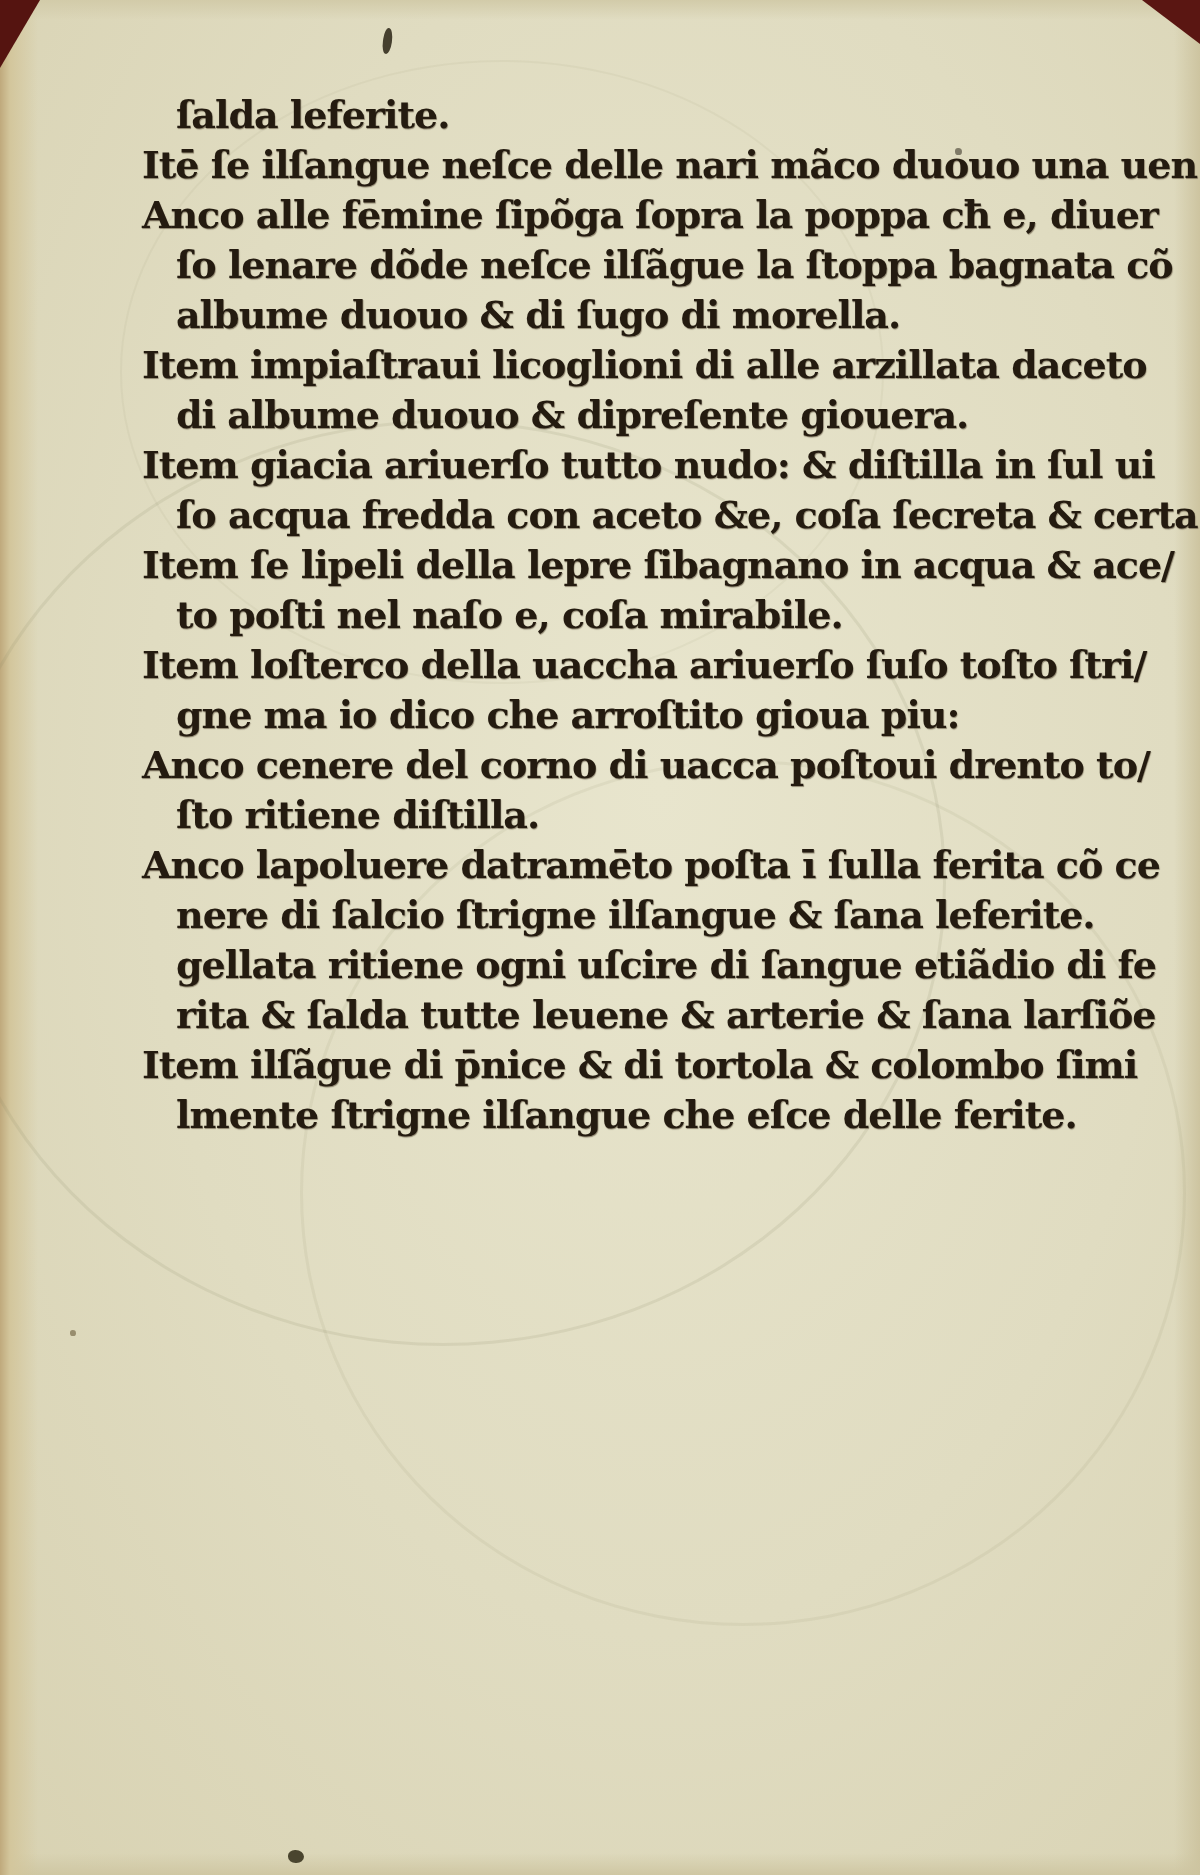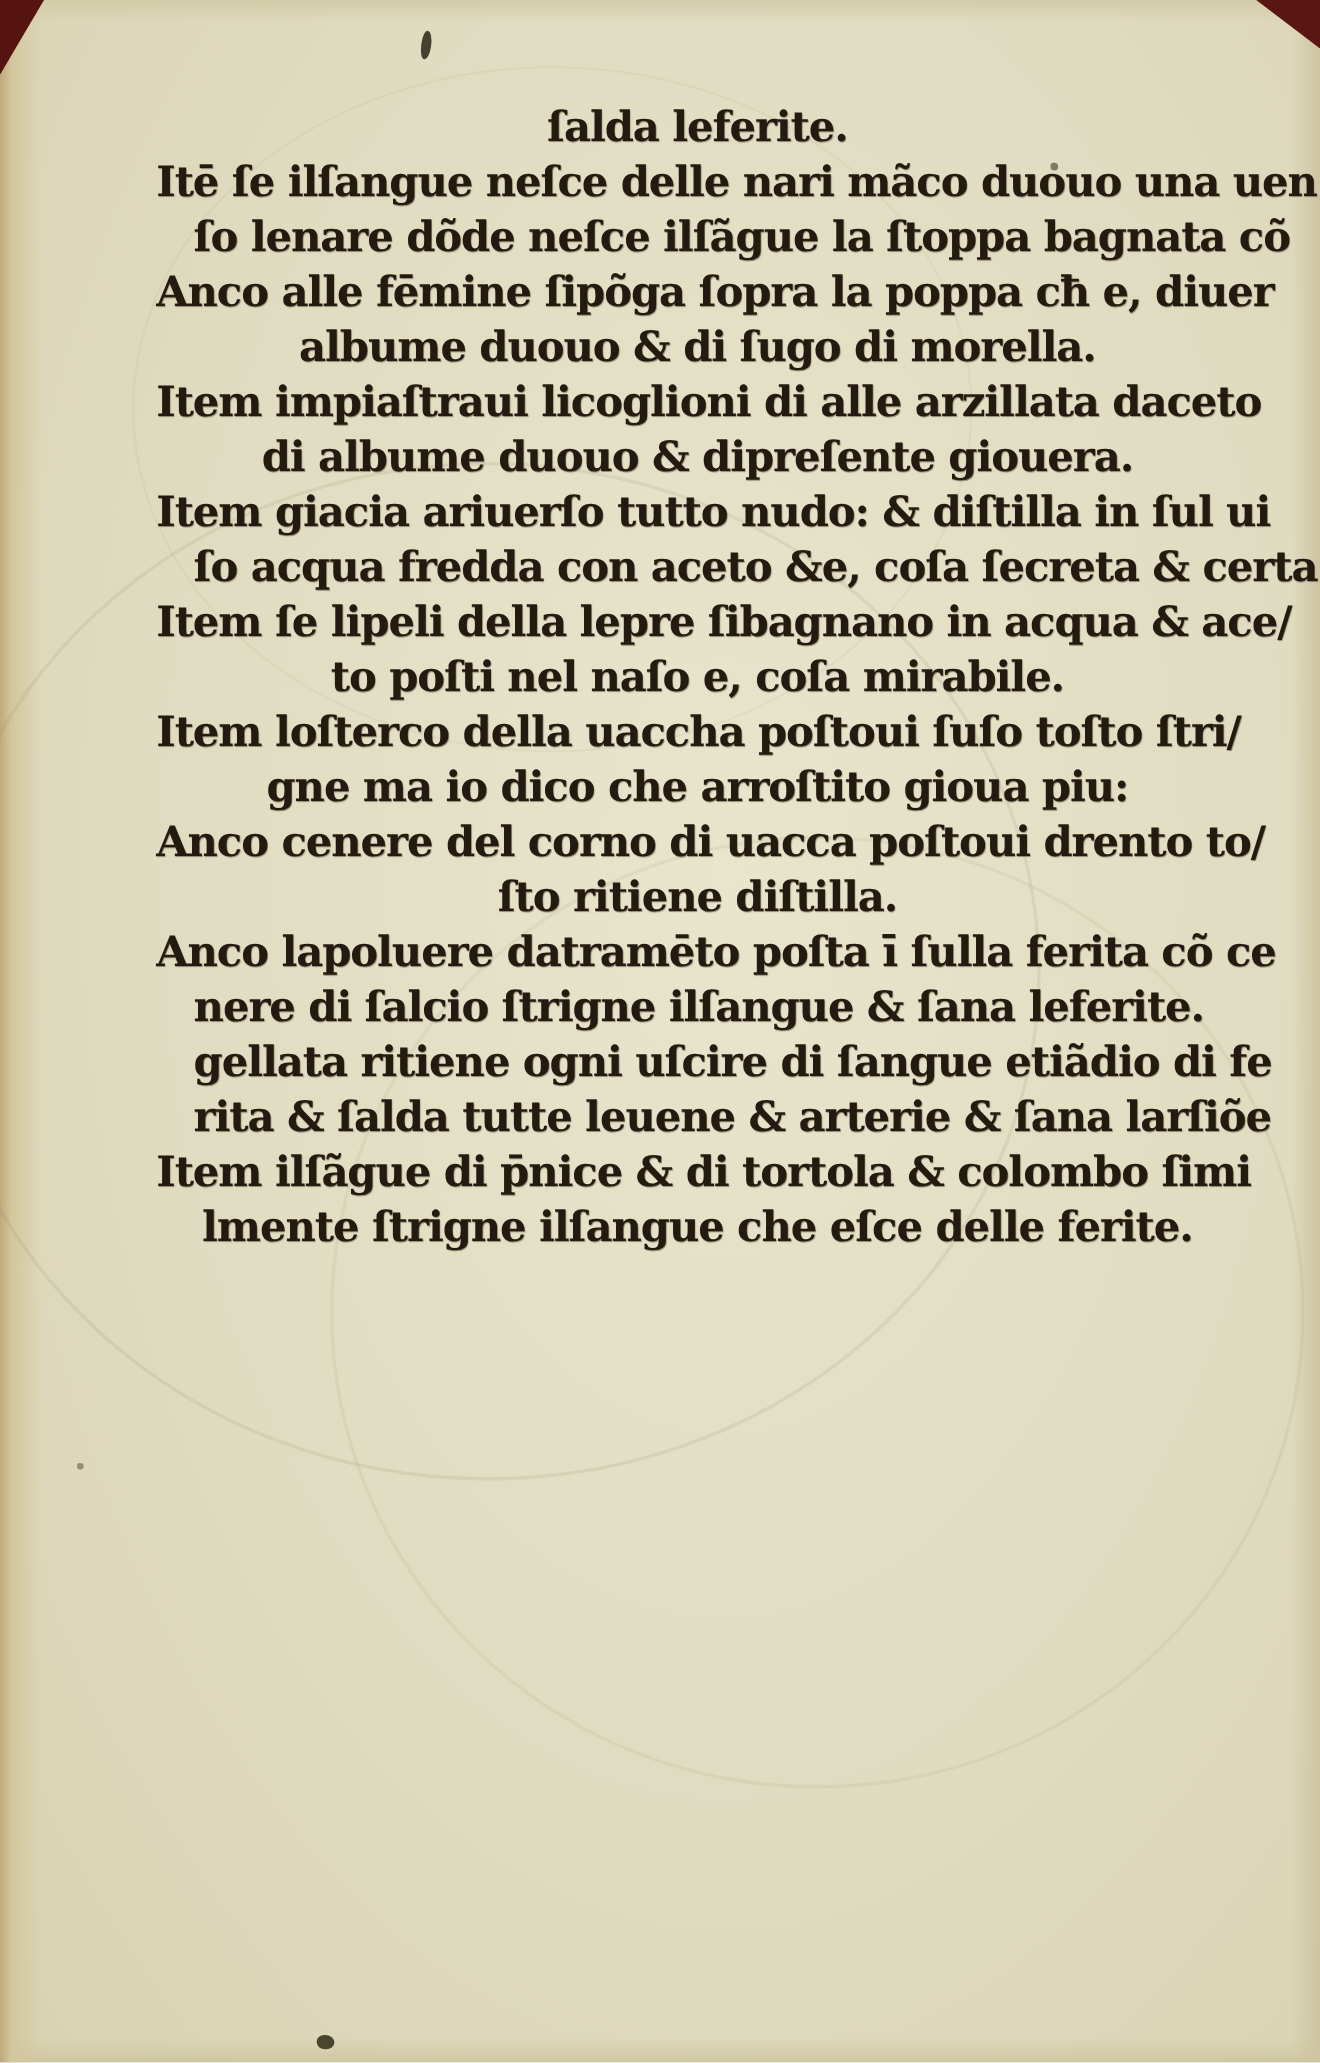--- a/index.html
+++ b/index.html
@@ -11,21 +11,20 @@
   .page{
     position:relative;
     width:1200px;height:1875px;
     background:
       linear-gradient(90deg, #bfa97c 0px, #d3c69c 10px, rgba(222,216,186,0) 38px),
       linear-gradient(270deg, #cdc4a0 0px, rgba(222,216,186,0) 26px),
       linear-gradient(180deg, #d2cba9 0px, rgba(222,216,186,0) 20px),
       linear-gradient(0deg, #cfc7a3 0px, rgba(222,216,186,0) 22px),
       radial-gradient(ellipse at 55% 42%, #e8e5cd 0%, #e0dcc1 55%, #d8d2b2 100%);
     overflow:hidden;
-    text-align:center;
   }
   
   .corner-tl{
     position:absolute;top:0;left:0;width:40px;height:68px;
     background:#551410;
     clip-path:polygon(0 0,100% 0,0 100%);
   }
   .corner-tr{
     position:absolute;top:0;right:0;width:58px;height:44px;
     background:#5a1612;
@@ -67,30 +66,30 @@
   <span class="wm wm3"></span>
 
   <span class="speck speck-a"></span>
   <span class="speck speck-b"></span>
   <span class="speck speck-c"></span>
   <span class="speck speck-d"></span>
 
   <div class="text-block">
     <div class="line cont">ſalda leferite.</div>
     <div class="line">Itē ſe ilſangue neſce  delle nari mãco  duouo una uen</div>
+    <div class="line">Anco alle fēmine ſipõga ſopra la poppa cħ e, diuer</div>
     <div class="line cont">ſo lenare dõde neſce ilſãgue la ſtoppa bagnata cõ</div>
-    <div class="line">Anco alle fēmine ſipõga ſopra la poppa cħ e, diuer</div>
     <div class="line cont">albume duouo &amp; di ſugo di morella.</div>
     <div class="line">Item impiaſtraui licoglioni di alle arzillata daceto</div>
     <div class="line cont">di albume duouo &amp; dipreſente giouera.</div>
     <div class="line">Item giacia ariuerſo tutto nudo: &amp; diſtilla in ſul ui</div>
     <div class="line cont">ſo acqua fredda con aceto &amp;e, coſa ſecreta &amp; certa</div>
     <div class="line">Item ſe lipeli della lepre ſibagnano in acqua &amp; ace/</div>
     <div class="line cont">to poſti nel naſo e, coſa mirabile.</div>
-    <div class="line">Item loſterco della uaccha  poſtoui ſuſo toſto  ſtri/</div>
+    <div class="line">Item loſterco della uaccha  ariuerſo ſuſo toſto  ſtri/</div>
     <div class="line cont">gne ma io dico che  arroſtito gioua piu:</div>
     <div class="line">Anco cenere del corno di uacca  poſtoui drento to/</div>
     <div class="line cont">ſto ritiene  diſtilla.</div>
     <div class="line">Anco lapoluere datramēto poſta ī ſulla ferita  cõ ce</div>
     <div class="line cont">nere di ſalcio ſtrigne  ilſangue &amp; ſana leferite.</div>
     <div class="line cont">gellata ritiene ogni uſcire di ſangue  etiãdio di fe</div>
     <div class="line cont">rita &amp; ſalda tutte  leuene &amp; arterie  &amp; ſana  larſiõe</div>
     <div class="line">Item ilſãgue di p̄nice &amp;  di tortola &amp; colombo ſimi</div>
     <div class="line cont">lmente ſtrigne  ilſangue che eſce delle ferite.</div>
   </div>

